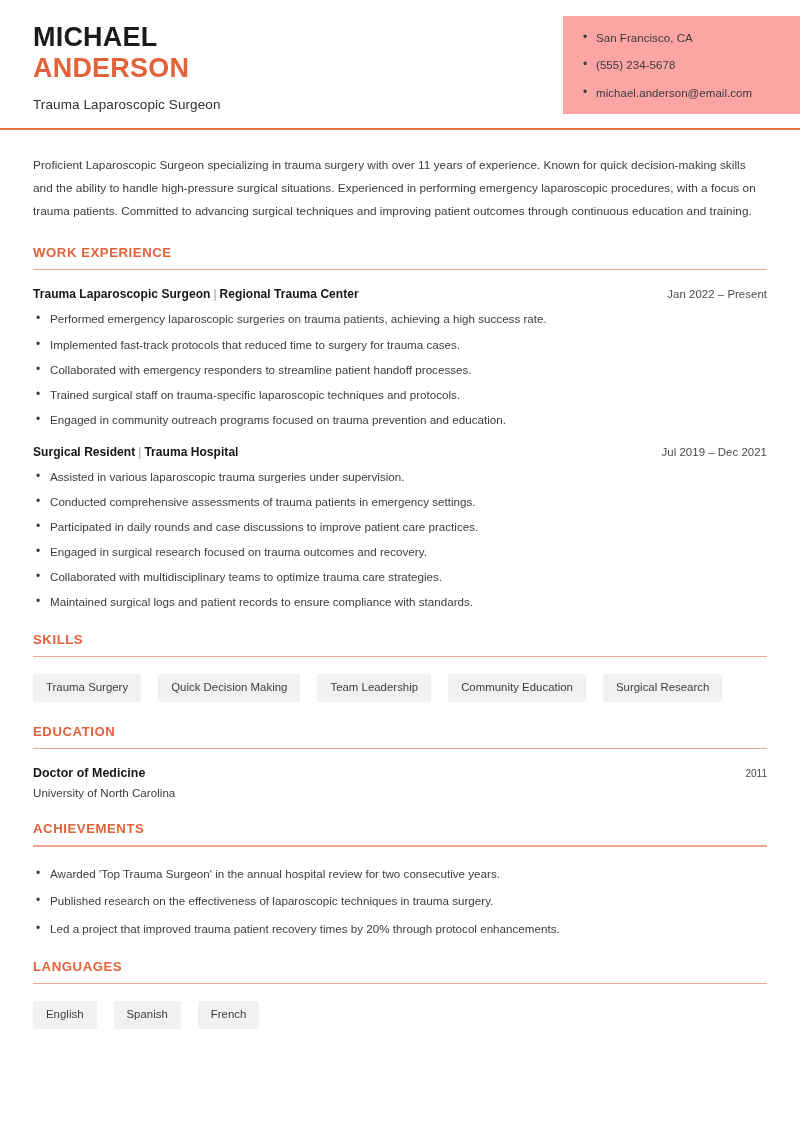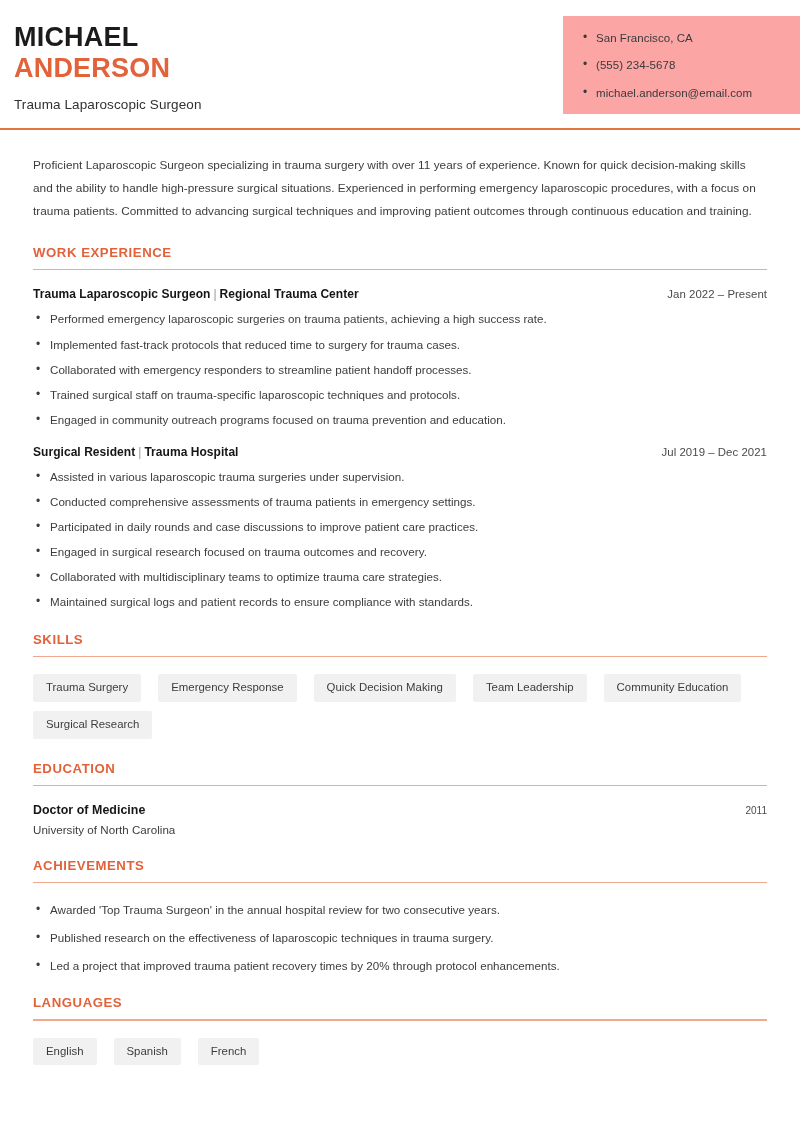--- a/index.html
+++ b/index.html
@@ -24,21 +24,21 @@
   .header {
     position: relative;
     display: flex;
     align-items: flex-start;
     justify-content: space-between;
     padding: 0;
     height: 128px;
   }
 
   .header-left {
-    padding: 22px 0 0 14px;
+    padding: 22px 0 0 33px;
   }
 
   .name-first {
     font-size: 27px;
     font-weight: bold;
     letter-spacing: 0.2px;
     color: #1b1b1b;
     line-height: 1.16;
   }
 
@@ -302,21 +302,20 @@
           <li class="bullet">Maintained surgical logs and patient records to ensure compliance with standards.</li>
         </ul>
       </div>
     </div>
 
     <div class="section">
       <div class="section-heading">SKILLS</div>
       <div class="section-rule"></div>
       <div class="tags">
         <span class="tag">Trauma Surgery</span>
-        <span class="tag">Emergency Response</span>
         <span class="tag">Quick Decision Making</span>
         <span class="tag">Team Leadership</span>
         <span class="tag">Community Education</span>
         <span class="tag">Surgical Research</span>
       </div>
     </div>
 
     <div class="section">
       <div class="section-heading">EDUCATION</div>
       <div class="section-rule"></div>

